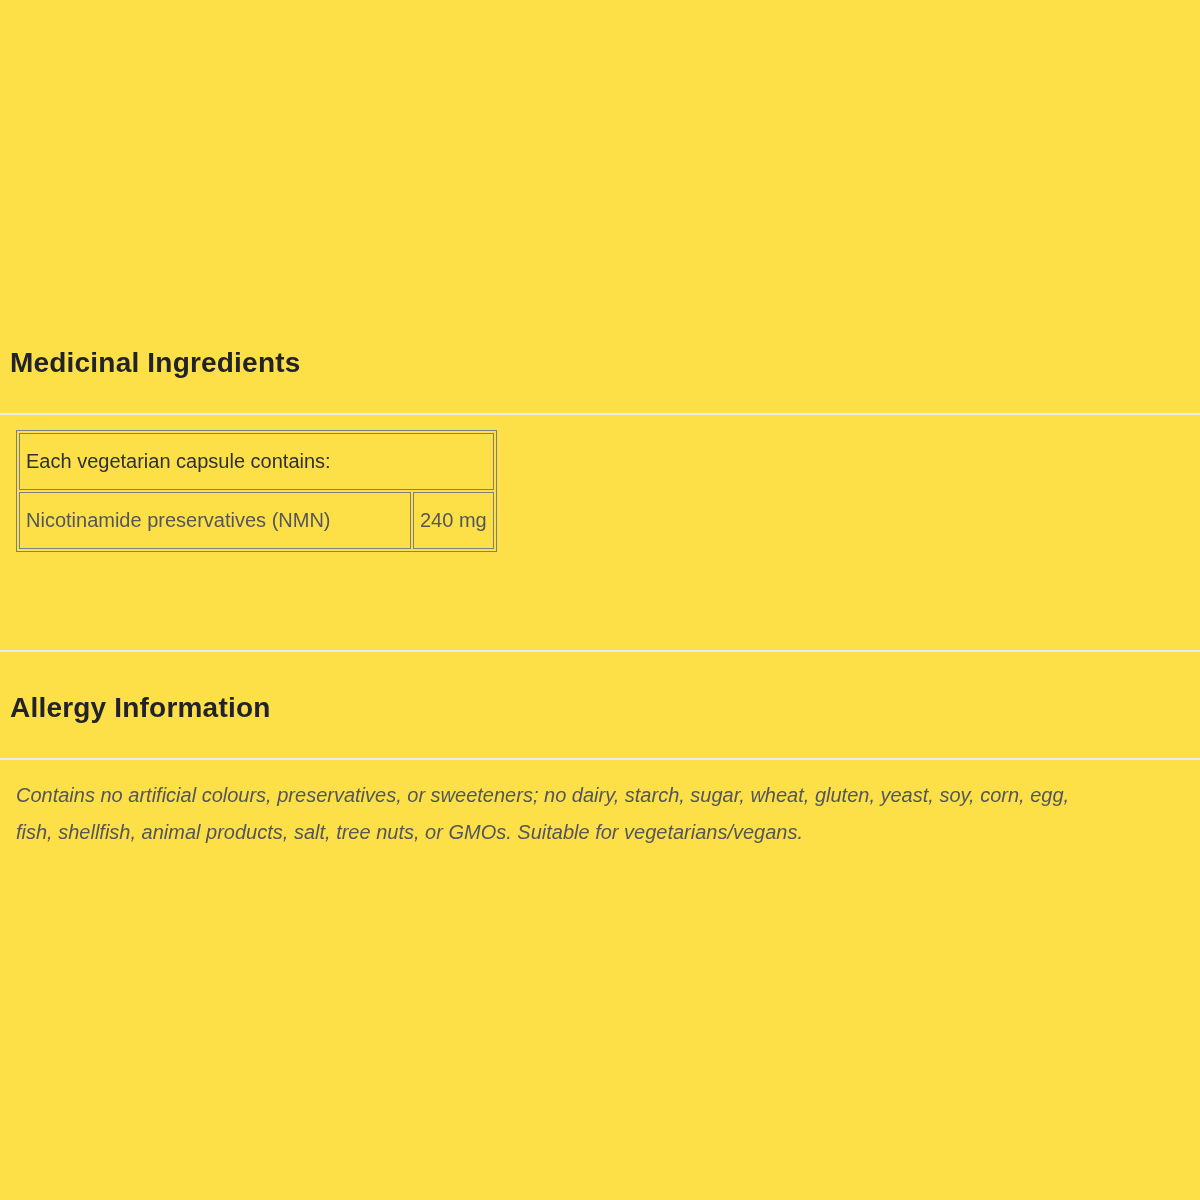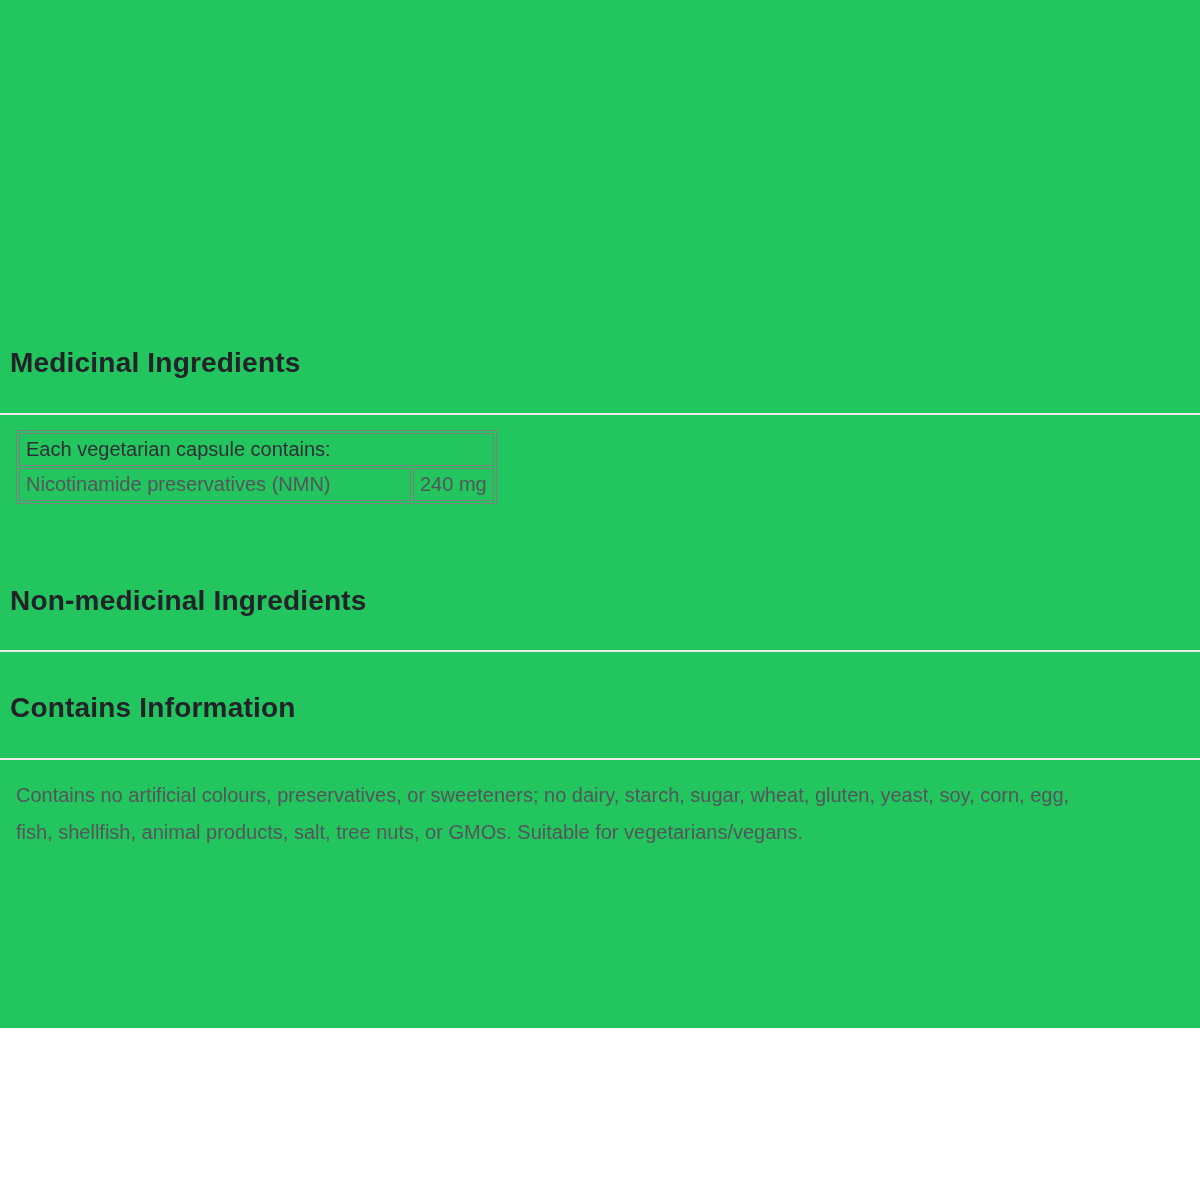--- a/index.html
+++ b/index.html
@@ -4,22 +4,22 @@
 <style>
   html, body {
     margin: 0;
     padding: 0;
     background: #ffffff;
     font-family: "Liberation Sans", sans-serif;
   }
   .page {
     position: relative;
     width: 1200px;
-    height: 1028px;
-    background: #22c55e;
+    height: 1200px;
+    background: #fde047;
     overflow: hidden;
   }
   .section-heading {
     position: absolute;
     left: 10px;
     margin: 0;
     font-size: 28px;
     line-height: 34px;
     font-weight: 600;
     letter-spacing: 0.2px;
@@ -46,21 +46,21 @@
     top: 430px;
     border-collapse: separate;
     border-spacing: 2px;
     border: 1px solid #7f7f7f;
     font-size: 20px;
     color: #54565b;
   }
   .ingredients-table th,
   .ingredients-table td {
     border: 1px solid #7f7f7f;
-    padding: 4px 6px;
+    padding: 16px 6px;
     text-align: left;
     white-space: nowrap;
     font-weight: 400;
     margin-top: 41px;
   }
   .ingredients-table th {
     color: #2e3036;
     font-weight: 500;
   }
   .col-ingredient { min-width: 378px; }
@@ -68,20 +68,21 @@
   .allergy-body {
     position: absolute;
     left: 16px;
     top: 777px;
     margin: 0;
     max-width: 1060px;
     font-size: 20px;
     line-height: 37px;
     font-weight: 400;
     color: #54565b;
+    font-style: italic;
   }
 </style>
 </head>
 <body>
 
 <div class="page">
 
   <h2 class="section-heading" id="heading-medicinal">Medicinal Ingredients</h2>
 
   <hr class="divider" id="divider-1">
@@ -93,23 +94,22 @@
       </tr>
     </thead>
     <tbody>
       <tr>
         <td class="col-ingredient">Nicotinamide preservatives (NMN)</td>
         <td class="col-amount">240 mg</td>
       </tr>
     </tbody>
   </table>
 
-  <h2 class="section-heading" id="heading-nonmedicinal">Non-medicinal Ingredients</h2>
 
   <hr class="divider" id="divider-2">
 
-  <h2 class="section-heading" id="heading-allergy">Contains Information</h2>
+  <h2 class="section-heading" id="heading-allergy">Allergy Information</h2>
 
   <hr class="divider" id="divider-3">
 
   <p class="allergy-body">Contains no artificial colours, preservatives, or sweeteners; no dairy, starch, sugar, wheat, gluten, yeast, soy, corn, egg, fish, shellfish, animal products, salt, tree nuts, or GMOs. Suitable for vegetarians/vegans.</p>
 
 </div>
 
 </body></html>

